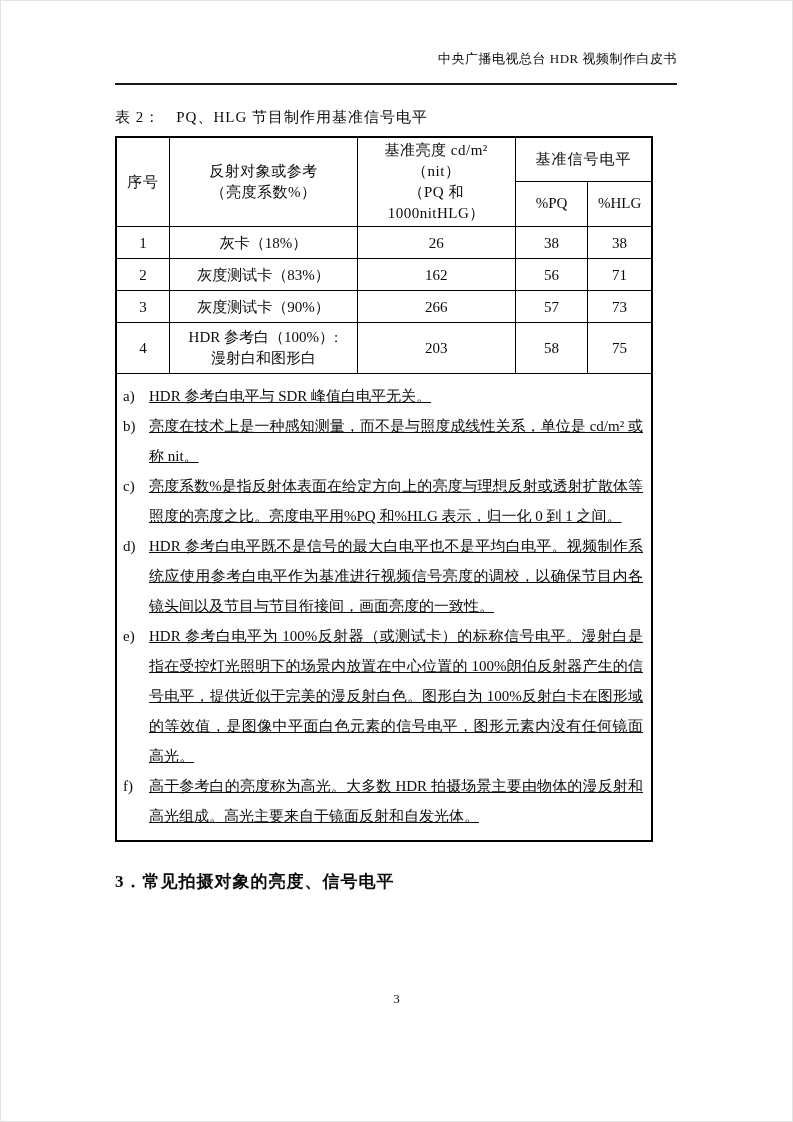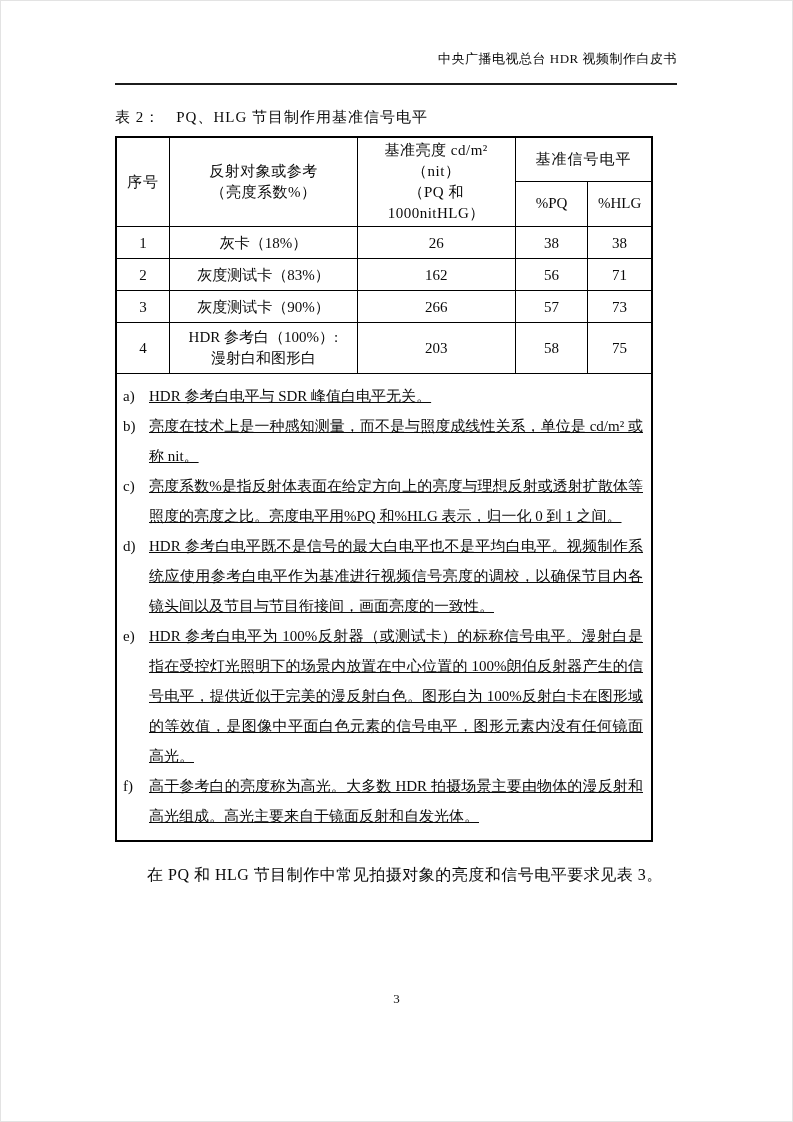--- a/index.html
+++ b/index.html
@@ -168,18 +168,18 @@
           </div>
           <div class="note">
             <span class="note-label">f)</span>
             <span class="note-text">高于参考白的亮度称为高光。大多数 HDR 拍摄场景主要由物体的漫反射和高光组成。高光主要来自于镜面反射和自发光体。</span>
           </div>
         </td>
       </tr>
     </tbody>
   </table>
 
+  <h2 class="section-heading">3．常见拍摄对象的亮度、信号电平</h2>
 
-  <p class="body-paragraph">在 PQ 和 HLG 节目制作中常见拍摄对象的亮度和信号电平要求见表 3。</p>
 
   <div class="page-number">3</div>
 
 </div>
 
 </body></html>

